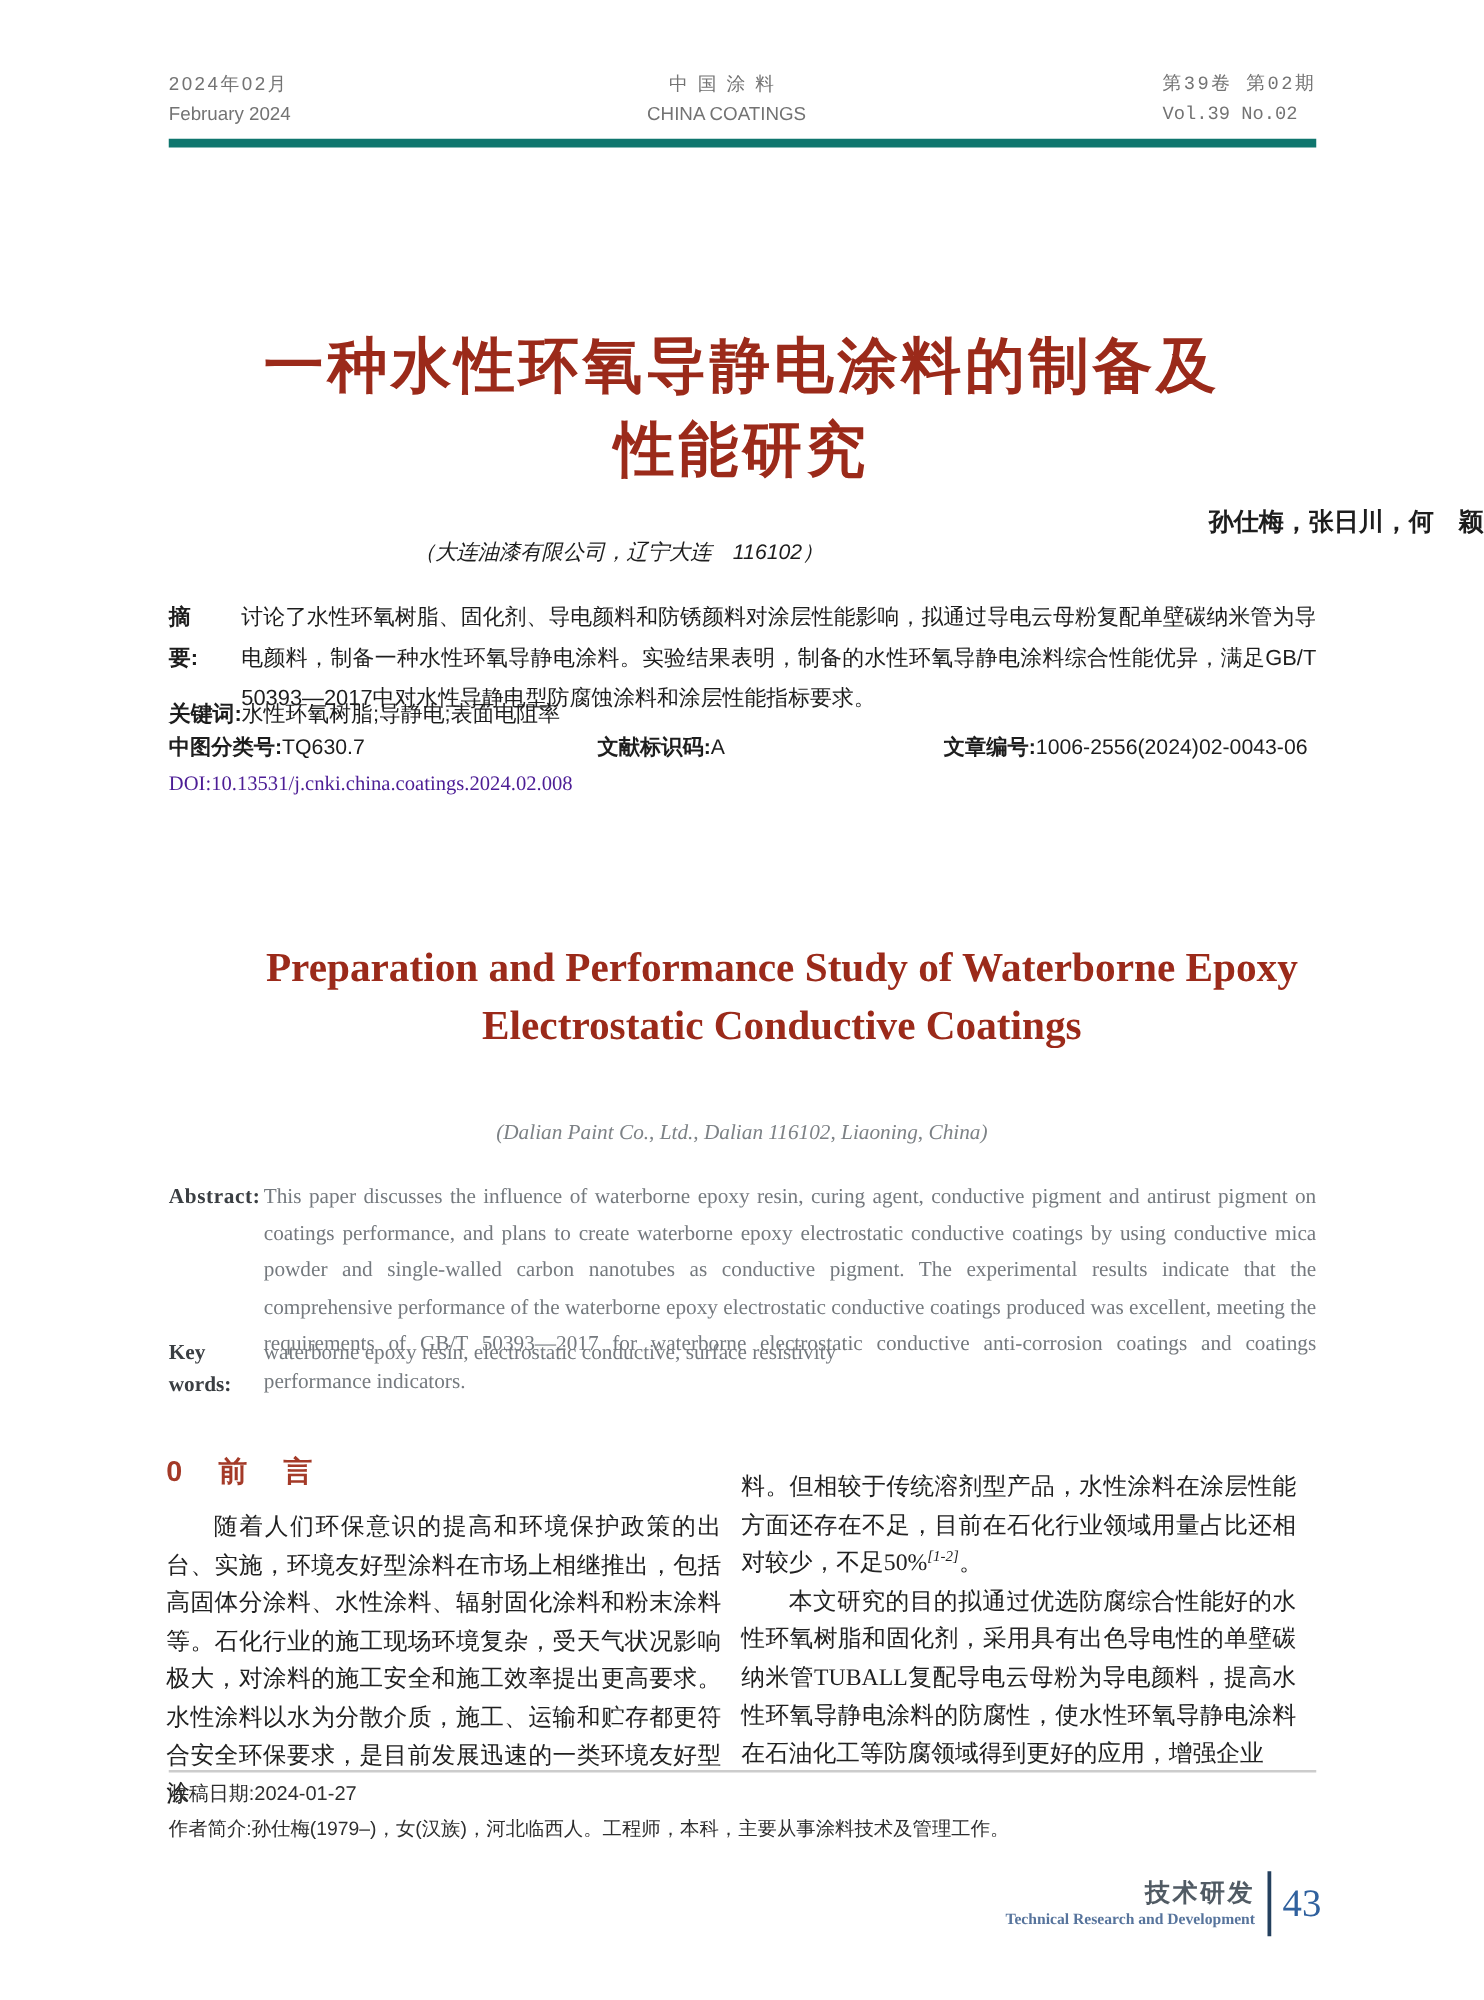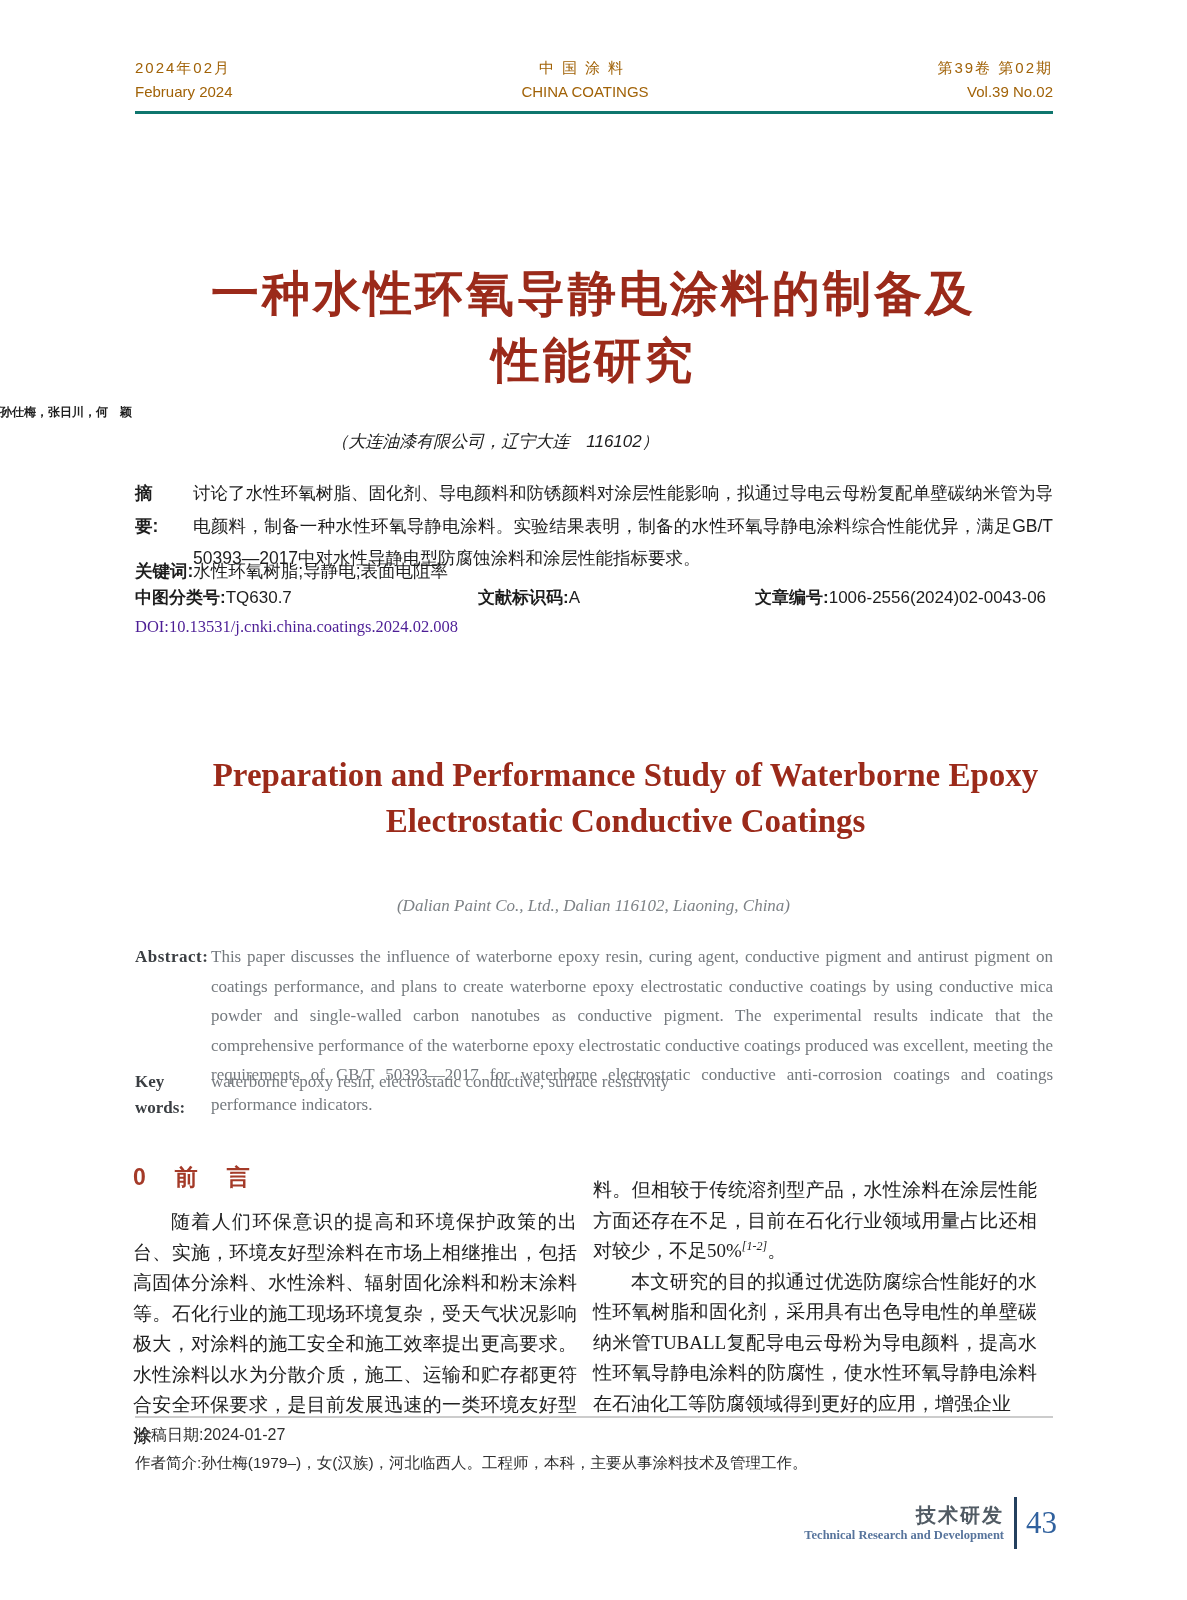--- a/index.html
+++ b/index.html
@@ -2,33 +2,33 @@
 <html><head>
 <meta charset="utf-8">
 <style>
   html,body{margin:0;padding:0;}
   body{background:#ffffff;width:1187px;height:1600px;position:relative;
        font-family:"Liberation Sans",sans-serif;color:#222;}
   .page{position:absolute;inset:0;width:1187px;height:1600px;overflow:hidden;background:#fff;}
 
   
   .header{position:absolute;top:56px;left:135px;width:918px;display:flex;
-          justify-content:space-between;align-items:flex-end;color:#a16207;
-          font-size:15px;line-height:24px;border-bottom:3px solid #0f766e;padding-bottom:7px;}
+          justify-content:space-between;align-items:flex-end;color:#737373;
+          font-size:15px;line-height:24px;border-bottom:7px solid #0f766e;padding-bottom:7px;}
   .header .col{white-space:nowrap;}
   .header .c{text-align:center;}
-  .header .r{text-align:right;}
+  .header .r{font-family:Liberation Mono, monospace;}
   .header .zh{letter-spacing:2px;}
   .header .c .zh{letter-spacing:8px;}
 
   
   .title-zh{position:absolute;top:260px;left:0;width:1187px;text-align:center;
             color:#9b2a1a;font-weight:bold;font-size:48px;line-height:67px;letter-spacing:3px;}
-  .authors-zh{position:absolute;top:404px;left:0;width:1187px;text-align:left;
-              font-size:12px;font-weight:bold;color:#1d1d1d;}
+  .authors-zh{position:absolute;top:404px;left:0;width:1187px;text-align:right;
+              font-size:20px;font-weight:bold;color:#1d1d1d;}
   .affil-zh{position:absolute;top:430px;left:0;width:990px;text-align:center;
             font-size:17px;color:#1d1d1d;font-style:italic;}
 
   
   .abs-zh{position:absolute;top:477px;left:135px;width:918px;display:flex;
           font-size:17.5px;line-height:32.5px;color:#1d1d1d;}
   .abs-zh .lbl{font-weight:bold;flex:0 0 58px;}
   .abs-zh .txt{flex:1;text-align:justify;}
   .kw-zh{position:absolute;top:556px;left:135px;width:918px;display:flex;
          font-size:17.5px;line-height:30px;color:#1d1d1d;}

